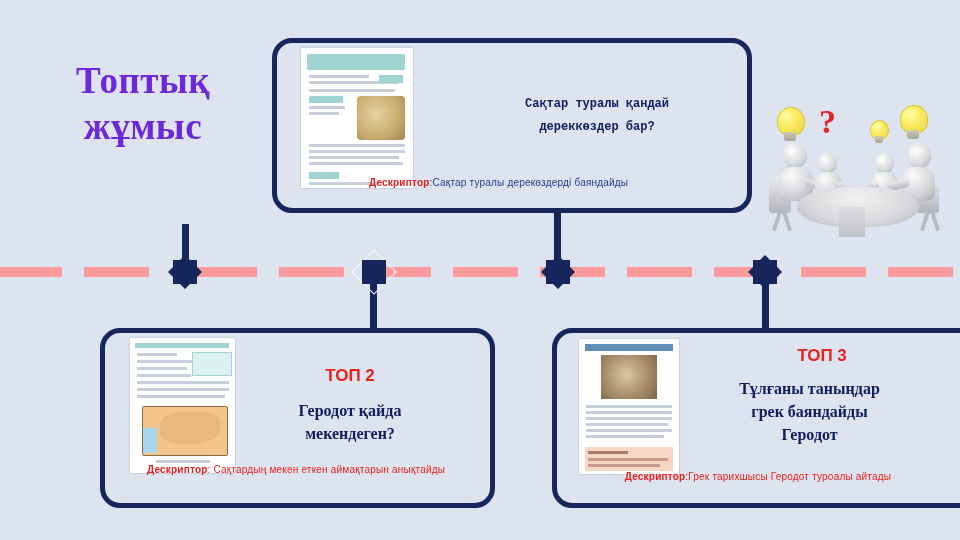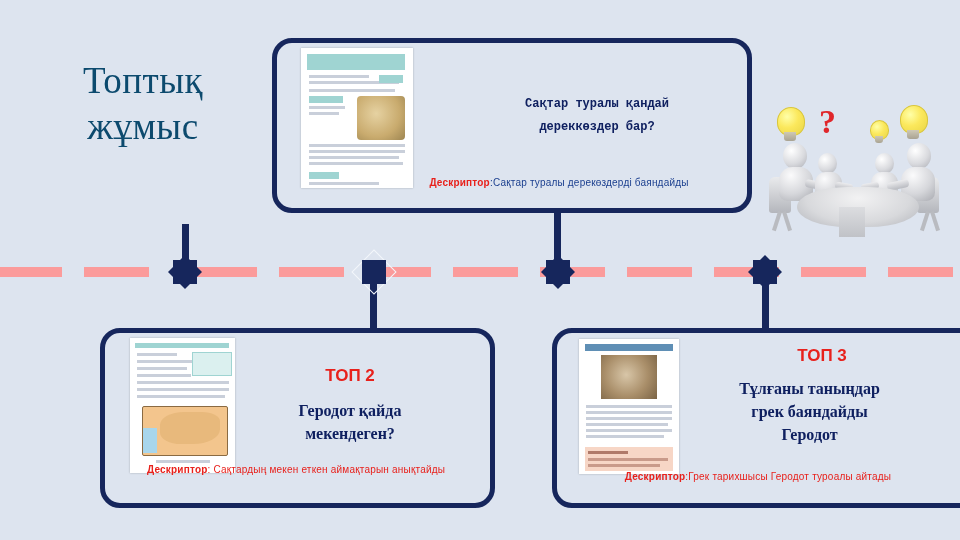--- a/index.html
+++ b/index.html
@@ -8,22 +8,22 @@
     background:#dde4ef;
     font-family:"Liberation Sans", sans-serif;
   }
   .stage{position:absolute;left:0;top:0;width:960px;height:540px;}
 
   
   #title{
     position:absolute;left:18px;top:58px;width:250px;
     text-align:center;
     font-family:"Liberation Serif", serif;
-    font-size:37px;line-height:46px;font-weight:400;
-    color:#0c4a6e;
+    font-size:37px;line-height:46px;font-weight:700;
+    color:#6d28d9;
     letter-spacing:0.5px;
     white-space:pre-line;
   }
 
   
   #rail{
     position:absolute;left:0;top:267px;width:960px;height:10px;
   }
   #rail .dash{
     position:absolute;top:0;height:10px;background:#fb9b9b;
@@ -196,21 +196,21 @@
       <div class="timg" style="position:absolute;left:56px;top:48px;width:48px;height:44px;border-radius:4px;background:radial-gradient(circle at 40% 40%, #e6d2a2 0%, #c9ab6e 60%, #9d8551 100%);"></div>
       <div class="tline" style="position:absolute;left:8px;top:96px;width:96px;height:3px;"></div>
       <div class="tline" style="position:absolute;left:8px;top:102px;width:96px;height:3px;"></div>
       <div class="tline" style="position:absolute;left:8px;top:108px;width:90px;height:3px;"></div>
       <div class="tline" style="position:absolute;left:8px;top:114px;width:94px;height:3px;"></div>
       <div class="tbar" style="position:absolute;left:8px;top:124px;width:30px;height:7px;"></div>
       <div class="tline" style="position:absolute;left:8px;top:134px;width:70px;height:3px;"></div>
     </div>
     <div class="grp-q" style="left:170px;top:50px;width:300px;font-size:12px;font-family:Liberation Mono, monospace;">Сақтар туралы қандай
 дереккөздер бар?</div>
-    <div class="descr" style="left:92px;top:133px;width:380px;text-align:center;">
+    <div class="descr" style="left:92px;top:133px;width:380px;text-align:left;">
       <b>Дескриптор</b><span class="nav">:</span><span class="nav">Сақтар туралы дерекөздерді  баяндайды</span>
     </div>
   </div>
 
   <div class="box" style="left:100px;top:328px;width:395px;height:180px;">
     <div class="thumb" style="left:25px;top:5px;width:105px;height:135px;">
       <div class="tbar" style="position:absolute;left:5px;top:5px;width:94px;height:5px;"></div>
       <div class="tline" style="position:absolute;left:7px;top:15px;width:40px;height:3px;"></div>
       <div class="tline" style="position:absolute;left:7px;top:22px;width:70px;height:3px;"></div>
       <div class="tbar" style="position:absolute;left:62px;top:14px;width:38px;height:22px;background:#dbf0ef;border:1px solid #9fd4d2;"></div>

